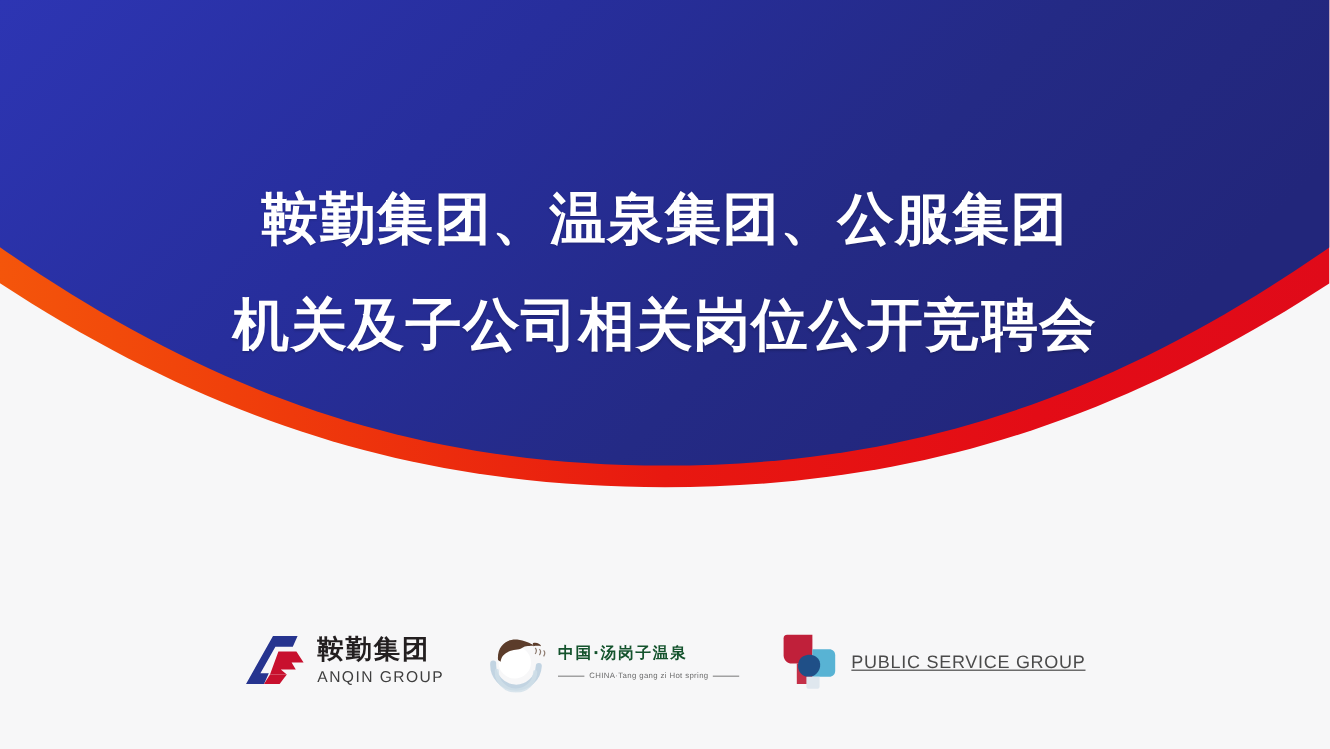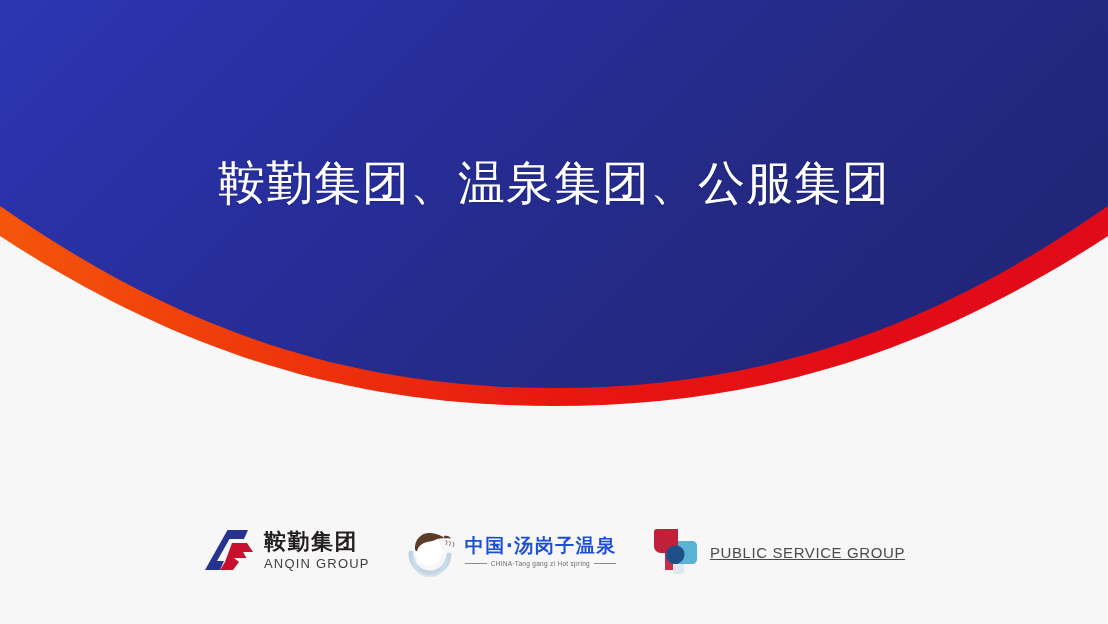--- a/index.html
+++ b/index.html
@@ -32,21 +32,21 @@
   .title-block {
     position:absolute;
     top:138px;
     left:0;
     width:1108px;
     text-align:center;
     z-index:5;
   }
   .title-line {
     font-family:"DejaVu Serif", "Liberation Serif", serif;
-    font-weight:400;
+    font-weight:700;
     font-size:47px;
     line-height:89px;
     color:#ffffff;
     letter-spacing:1px;
     white-space:nowrap;
     text-shadow:0 1px 2px rgba(0,0,0,0.18);
   }
 
   
   .logo-strip {
@@ -81,21 +81,21 @@
     color:#4a4a4a;
     white-space:nowrap;
   }
 
   
   .logo-anqin .lt-cn { font-size:22px; letter-spacing:1.5px; line-height:24px; }
   .logo-anqin .lt-en { font-size:13px; letter-spacing:1.2px; line-height:16px; margin-top:2px; color:#3f3f3f; }
 
   
   .logo-spring .lt-cn {
-    font-size:19px; letter-spacing:1.5px; line-height:22px; color:#1d4ed8;
+    font-size:13px; letter-spacing:1.5px; line-height:22px; color:#14532d;
   }
   .logo-spring .lt-en {
     font-size:6.5px; letter-spacing:0.3px; line-height:10px; margin-top:3px;
     color:#6b6b6b; display:flex; align-items:center; gap:4px;
   }
   .lt-en .rule {
     display:inline-block; width:22px; height:1px; background:#8d8d8d;
   }
 
   
@@ -126,20 +126,21 @@
       </defs>
 
       <path d="M 0,0 L 1108,0 L 1108,236 C 930,352 760,406 554,406 C 348,406 178,352 0,236 Z" fill="url(#gred)"></path>
 
       <path d="M 0,0 L 1108,0 L 1108,206 C 930,330 760,388 554,388 C 348,388 178,330 0,206 Z" fill="url(#gblue)"></path>
     </svg>
   </div>
 
   <div class="title-block">
     <div class="title-line">鞍勤集团、温泉集团、公服集团</div>
+    <div class="title-line">机关及子公司相关岗位公开竞聘会</div>
   </div>
 
   <div class="logo-strip">
 
     <div class="logo logo-anqin">
       <svg class="logo-mark" width="52" height="46" viewBox="0 0 52 46">
 
         <path d="M24.5 2 L45 2 L41 11 L26.5 11 L14 33 L21 33 L17 42 L2 42 Z" fill="#26348f"></path>
 
         <path d="M29 15 L44 15 L50 24 L40 24 L43.5 30 L31 30 L36 34 L22 34 Z" fill="#c8102e"></path>

